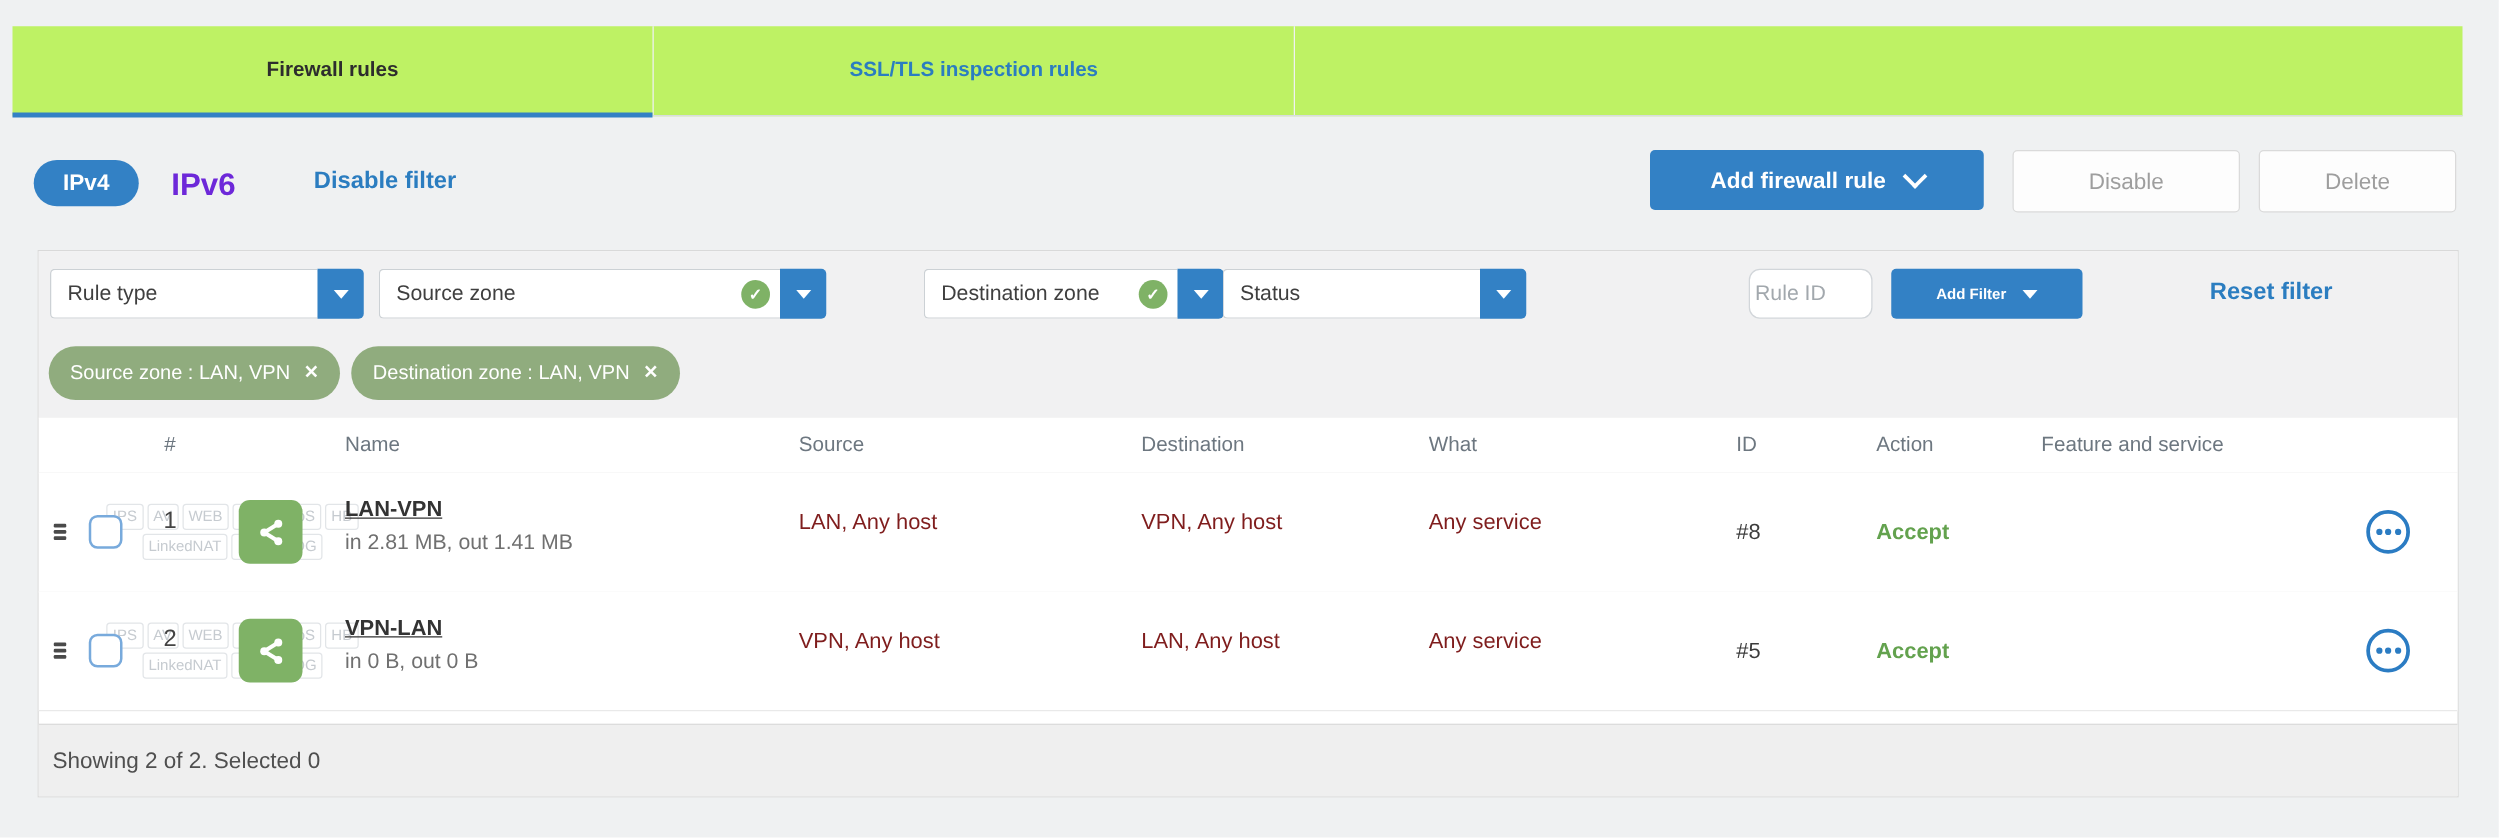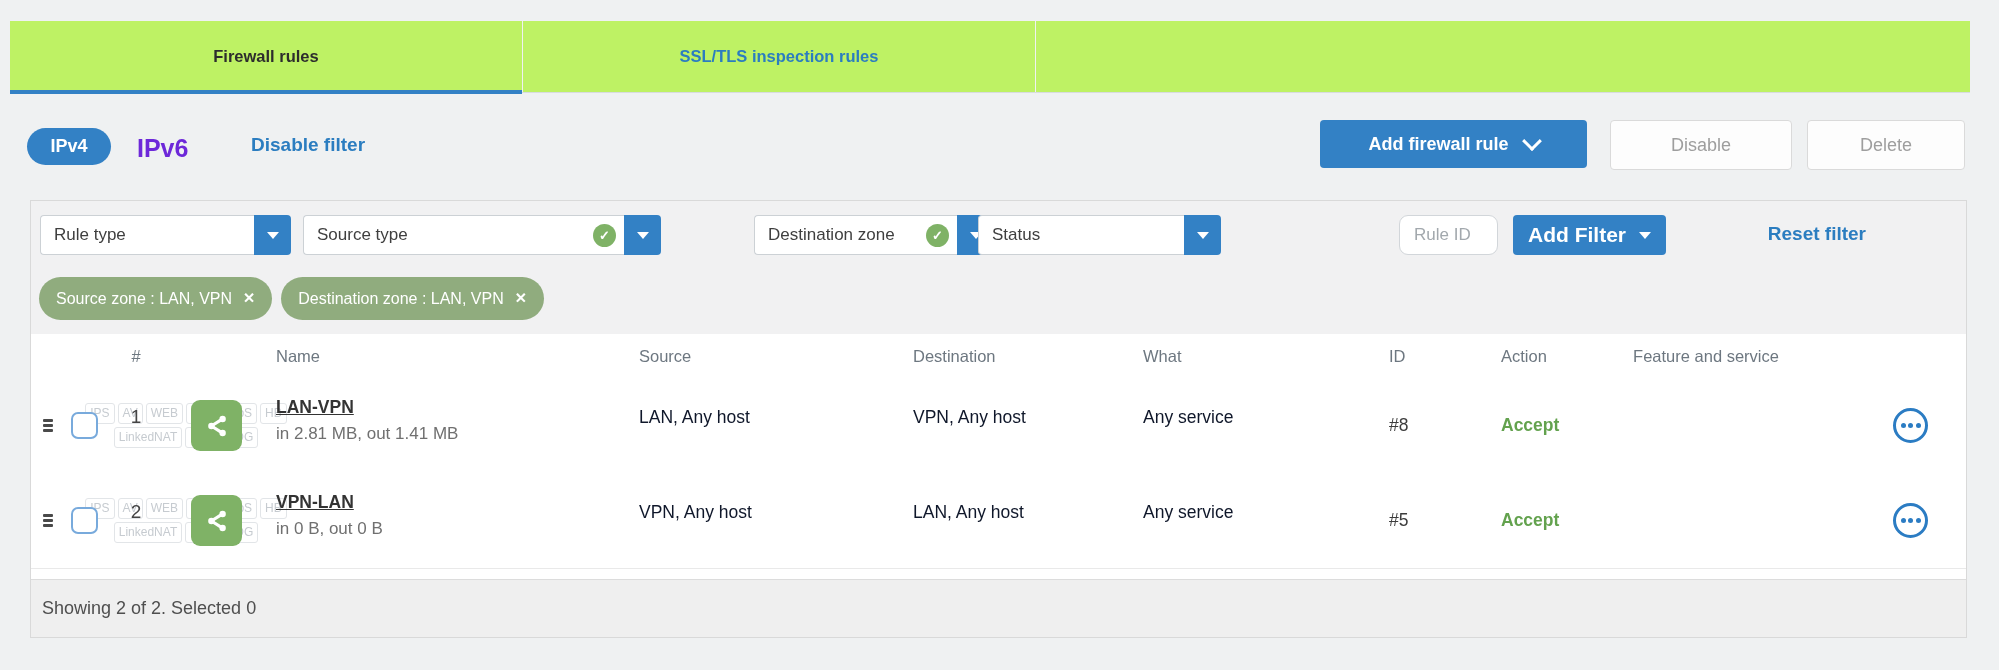--- a/index.html
+++ b/index.html
@@ -67,29 +67,29 @@
     font-size:13px;font-weight:bold;display:flex;align-items:center;justify-content:center;
     margin-right:8px;flex:none;
   }
   .sel-btn{
     width:37px;background:#3381c5;border-radius:0 4px 4px 0;
     display:flex;align-items:center;justify-content:center;flex:none;
   }
   .tri-down{width:0;height:0;border-left:6px solid transparent;border-right:6px solid transparent;border-top:7px solid #fff;}
   .sel-ruletype{left:9px;width:251px;}
   .sel-sourcezone{left:272px;width:358px;}
-  .sel-destzone{left:723px;width:240px;border-radius:15px;}
+  .sel-destzone{left:708px;width:240px;border-radius:15px;}
   .sel-status{left:947px;width:243px;}
   .input-ruleid{
     position:absolute;left:1368px;top:14px;width:99px;height:40px;border:1px solid #d2d6da;
-    border-radius:9px;box-sizing:border-box;padding:0 0 0 14px;font-size:17px;color:#3f3f3f;
+    border-radius:9px;box-sizing:border-box;padding:0 0 0 4px;font-size:17px;color:#3f3f3f;
     font-family:"Liberation Sans", sans-serif;outline:none;background:#fff;
   }
   .input-ruleid::placeholder{color:#a2a8ad;opacity:1;}
-  .btn-add-filter{left:1482px;top:14px;width:153px;height:40px;font-size:21px;gap:13px;}
+  .btn-add-filter{left:1482px;top:14px;width:153px;height:40px;font-size:12px;gap:13px;}
   .link-reset{position:absolute;right:100px;top:22px;font-size:19px;font-weight:bold;color:#2b7dc0;cursor:pointer;}
   .chips-row{position:absolute;left:8px;top:76px;height:43px;display:flex;gap:9px;align-items:center;}
   .chip{
     height:43px;border-radius:22px;background:#90ac7e;color:#fff;font-size:16px;
     display:inline-flex;align-items:center;gap:11px;padding:0 17px;white-space:nowrap;
   }
   .chip-x{font-size:14.5px;font-weight:bold;cursor:pointer;line-height:1;}
   
   .thead{position:absolute;left:0;top:133px;right:0;height:44px;background:#fff;border-bottom:1px solid #e3e3e3;}
   .th{position:absolute;top:0;height:100%;display:flex;align-items:center;font-size:16.5px;color:#6d7780;}
@@ -112,21 +112,21 @@
     background:#fff;box-sizing:border-box;cursor:pointer;
   }
   .cnum{left:85px;width:40px;top:0;height:78px;justify-content:center;font-size:19px;color:#444;}
   .ctile{
     left:160px;top:22px;width:51px;height:51px;border-radius:9px;background:#7fb266;
     justify-content:center;cursor:pointer;
   }
   .cname{left:245px;top:19px;display:block;}
   .cname .nm{font-size:17.5px;font-weight:bold;color:#333;text-decoration:underline;cursor:pointer;}
   .cname .tr{font-size:17px;color:#707070;margin-top:6px;}
-  .ctext{top:0;height:78px;font-size:17.5px;color:#0f172a;}
+  .ctext{top:0;height:78px;font-size:17.5px;color:#7f1d1d;}
   .c-source{left:608px;}
   .c-dest{left:882px;}
   .c-what{left:1112px;}
   .c-id{left:1358px;top:0;height:100%;font-size:17.5px;color:#3c3c3c;font-weight:500;}
   .c-action{left:1470px;top:0;height:100%;font-size:17.5px;font-weight:bold;color:#63a24e;}
   .c-feat{left:1520px;width:310px;top:0;height:100%;display:flex;flex-direction:column;justify-content:center;}
   .feat-line{display:flex;justify-content:center;gap:3px;}
   .feat-line + .feat-line{margin-top:3px;}
   .badge{
     border:1px solid #e2e5e8;border-radius:3px;color:#c6cbd0;font-size:12px;
@@ -175,21 +175,21 @@
       <div class="sel-field">
         <span class="sel-label">Rule type</span>
       </div>
       <div class="sel-btn">
         <span class="tri-down"></span>
       </div>
     </div>
 
     <div class="sel sel-sourcezone">
       <div class="sel-field">
-        <span class="sel-label">Source type</span>
+        <span class="sel-label">Source zone</span>
         <span class="check-badge">✓</span>
       </div>
       <div class="sel-btn">
         <span class="tri-down"></span>
       </div>
     </div>
 
     <div class="sel sel-destzone">
       <div class="sel-field">
         <span class="sel-label">Destination zone</span>

